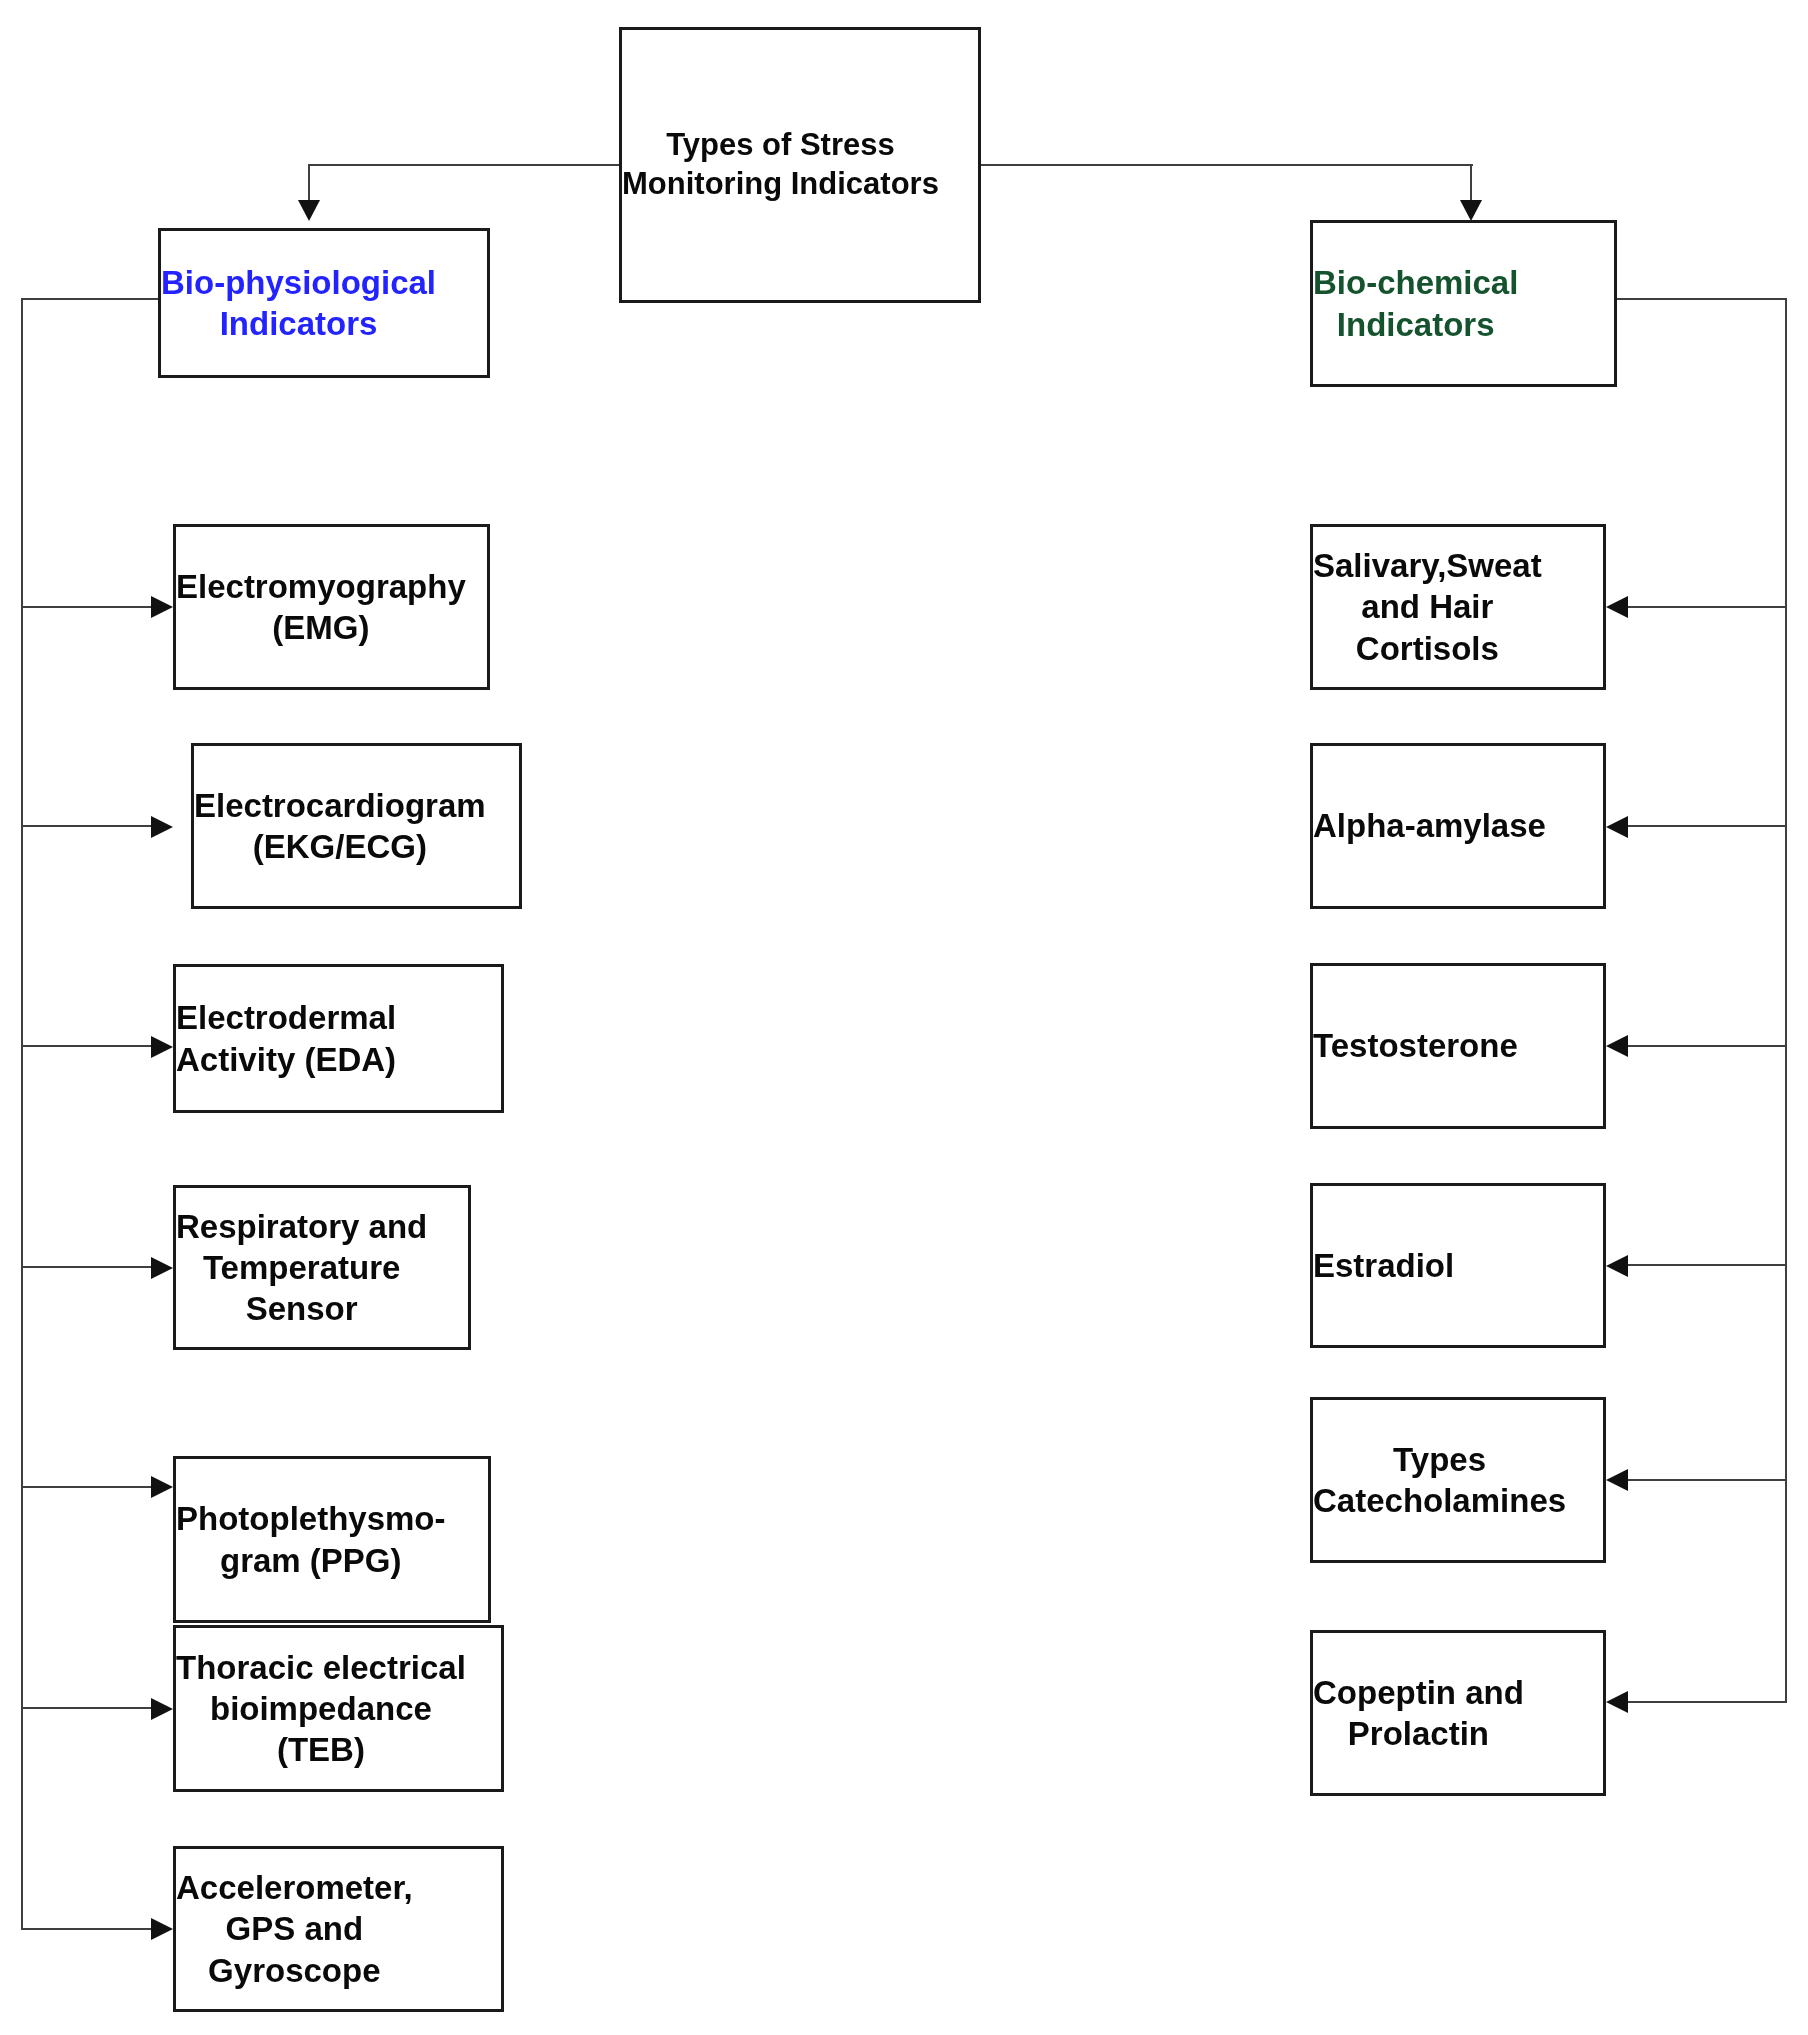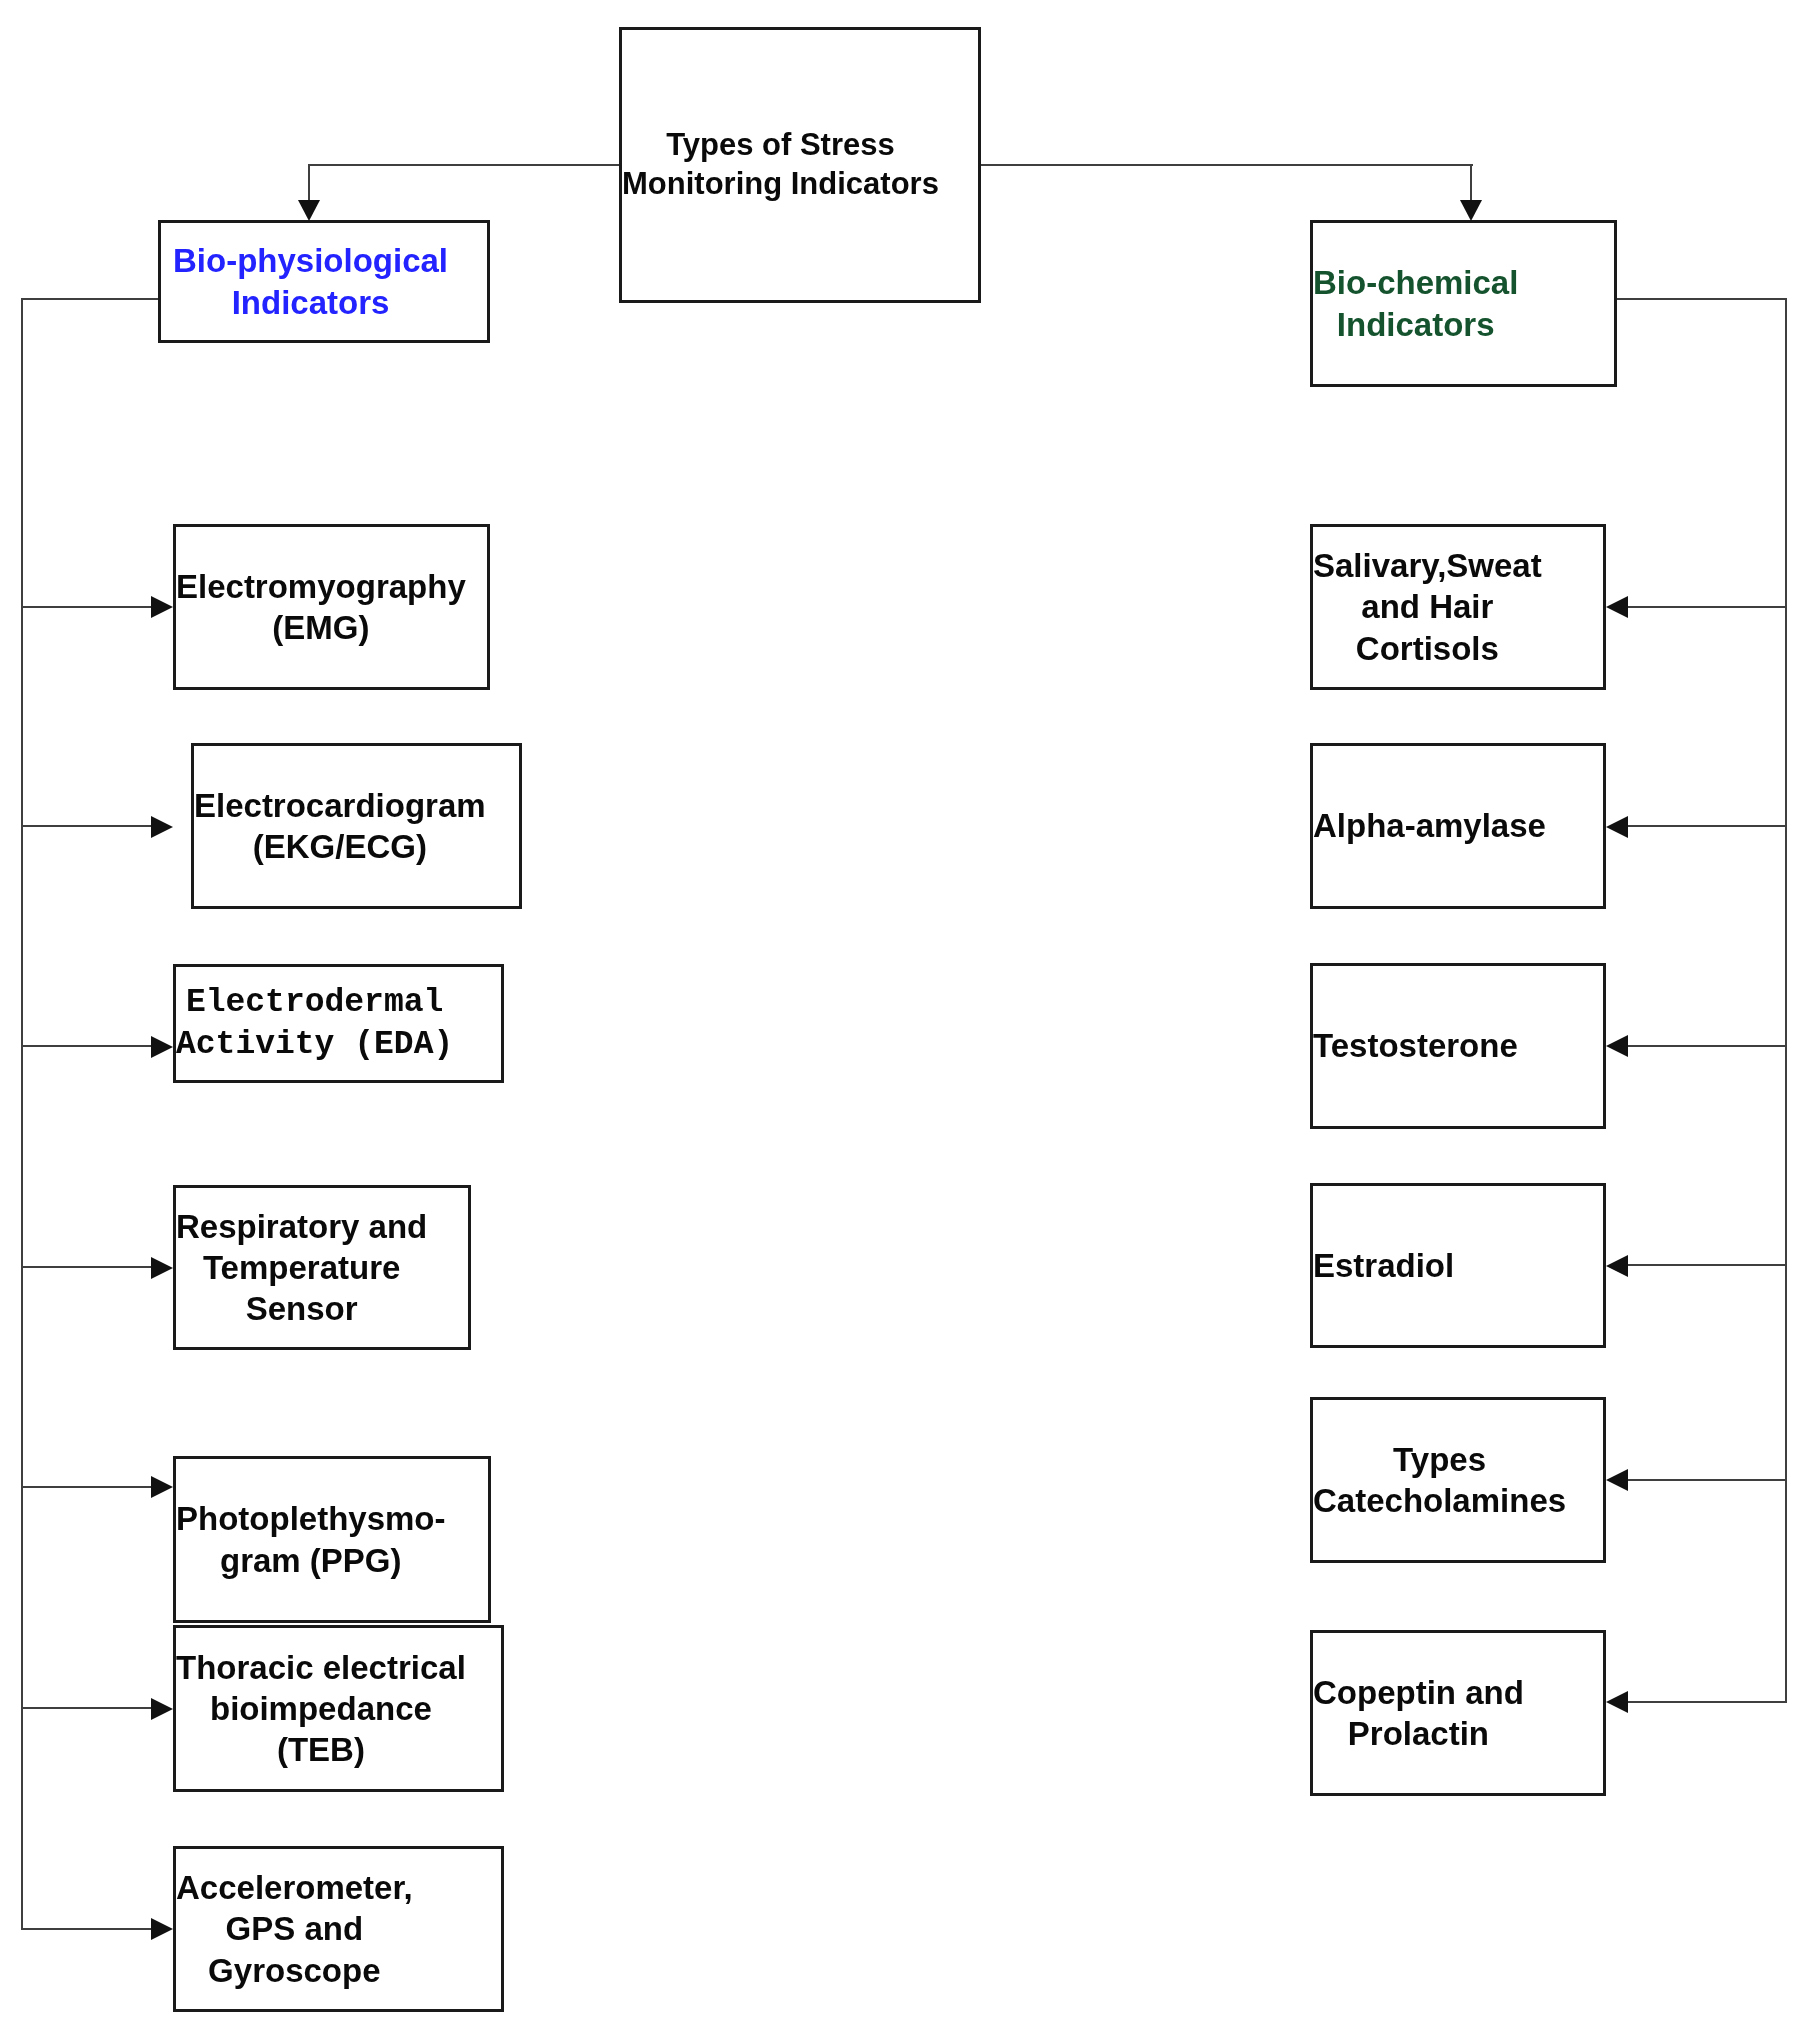--- a/index.html
+++ b/index.html
@@ -55,39 +55,39 @@
 </head>
 <body>
 
 <div class="canvas">
 
   <div class="box" style="left:619px; top:26.5px; width:362px; height:276px;">
     <span class="box-label title-label">Types of Stress
 Monitoring Indicators</span>
   </div>
 
-  <div class="box" style="left:158px; top:220px; width:332px; height:123px;padding-left:12px;">
+  <div class="box" style="left:158px; top:228px; width:332px; height:150px;">
     <span class="box-label header-label blue-text">Bio-physiological
 Indicators</span>
   </div>
 
   <div class="box" style="left:1310px; top:220px; width:307px; height:167px;">
     <span class="box-label header-label magenta-text">Bio-chemical
 Indicators</span>
   </div>
 
   <div class="box" style="left:173px; top:524px; width:317px; height:166px;">
     <span class="box-label item-label">Electromyography
 (EMG)</span>
   </div>
   <div class="box" style="left:173px; top:743px; width:331px; height:166px;margin-left:18px;">
     <span class="box-label item-label">Electrocardiogram
 (EKG/ECG)</span>
   </div>
-  <div class="box" style="left:173px; top:964px; width:331px; height:119px;font-family:Liberation Mono, monospace;">
+  <div class="box" style="left:173px; top:964px; width:331px; height:149px;">
     <span class="box-label item-label">Electrodermal
 Activity (EDA)</span>
   </div>
   <div class="box" style="left:173px; top:1185px; width:298px; height:165px;">
     <span class="box-label item-label">Respiratory and
 Temperature
 Sensor</span>
   </div>
   <div class="box" style="left:173px; top:1456px; width:318px; height:167px;">
     <span class="box-label item-label">Photoplethysmo-

